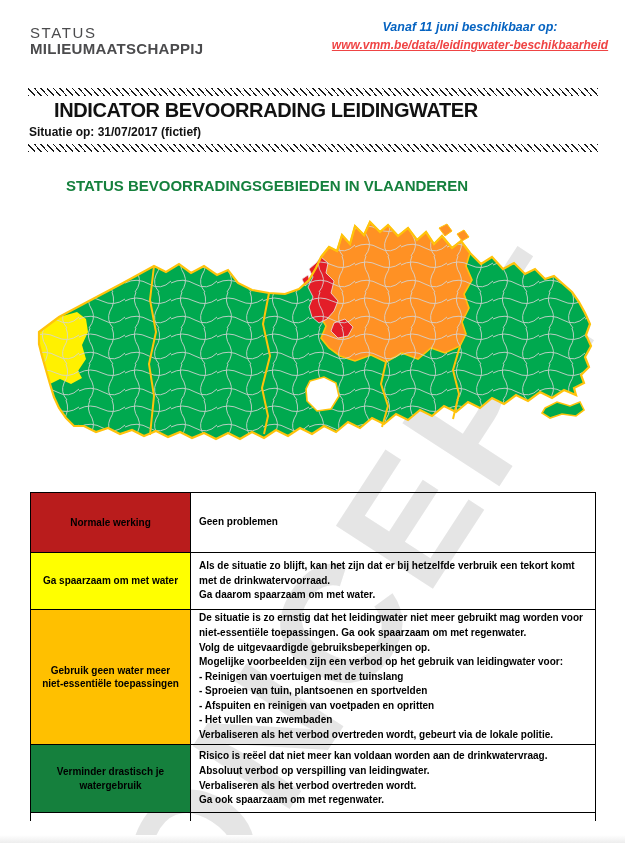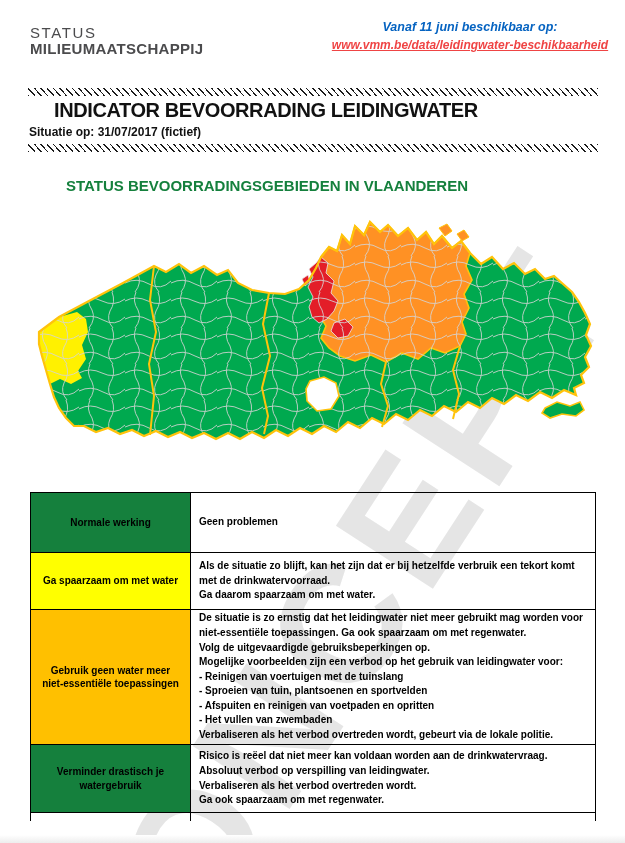--- a/index.html
+++ b/index.html
@@ -123,21 +123,21 @@
         </g>
 
         <path d="M 6 112 L 26 97 L 56 81 L 90 63 L 121 46 L 133 52 L 146 44 L 158 53 L 171 46 L 184 55 L 195 50 L 205 63 L 219 70 L 236 73 L 252 74 L 266 69 L 276 60 L 283 48 L 288 37 L 296 27 L 304 31 L 309 15 L 317 24 L 322 6 L 331 15 L 337 2 L 347 12 L 355 5 L 365 16 L 375 8 L 384 20 L 393 12 L 401 24 L 409 16 L 419 28 L 428 21 L 437 33 L 448 44 L 459 37 L 470 49 L 481 43 L 492 54 L 502 49 L 512 59 L 521 56 L 530 64 L 539 72 L 546 82 L 552 93 L 557 104 L 553 115 L 558 126 L 552 137 L 556 147 L 548 155 L 551 163 L 541 168 L 543 175 L 531 170 L 519 178 L 507 172 L 495 181 L 483 175 L 471 184 L 459 178 L 447 188 L 435 182 L 423 192 L 411 186 L 399 196 L 387 190 L 375 200 L 363 194 L 351 204 L 339 198 L 327 208 L 315 202 L 303 212 L 291 206 L 279 214 L 267 208 L 255 216 L 243 210 L 231 218 L 219 212 L 207 219 L 195 213 L 183 219 L 171 213 L 159 218 L 147 212 L 135 217 L 123 211 L 111 216 L 99 210 L 87 214 L 75 208 L 63 212 L 51 206 L 41 206 L 33 198 L 26 188 L 21 177 L 17 164 L 13 150 L 9 136 L 6 124 Z" fill="none" stroke="#FFC30B" stroke-width="2.2"></path>
 
         <path d="M 512 188 L 524 182 L 537 186 L 547 182 L 551 190 L 543 196 L 529 194 L 517 198 L 509 193 Z" stroke="#FFC30B" stroke-width="1.6" fill="#00A94F"></path>
       </svg>
     </div>
 
     <div class="status-table">
       <div class="trow r0">
-        <div class="cell label" style="background-color: #15803d;">Normale werking</div>
+        <div class="cell label" style="background-color: #b91c1c;">Normale werking</div>
         <div class="cell desc">Geen problemen</div>
       </div>
       <div class="trow r1">
         <div class="cell label" style="background-color: rgb(255, 255, 0);">Ga spaarzaam om met water</div>
         <div class="cell desc">Als de situatie zo blijft, kan het zijn dat er bij hetzelfde verbruik  een tekort komt met de drinkwatervoorraad.
 Ga daarom spaarzaam om met water.</div>
       </div>
       <div class="trow r2">
         <div class="cell label" style="background-color: rgb(255, 192, 0);">Gebruik geen water meer niet-essentiële toepassingen</div>
         <div class="cell desc">De situatie is zo ernstig dat het leidingwater niet meer gebruikt mag worden voor niet-essentiële toepassingen. Ga ook spaarzaam om met regenwater.

